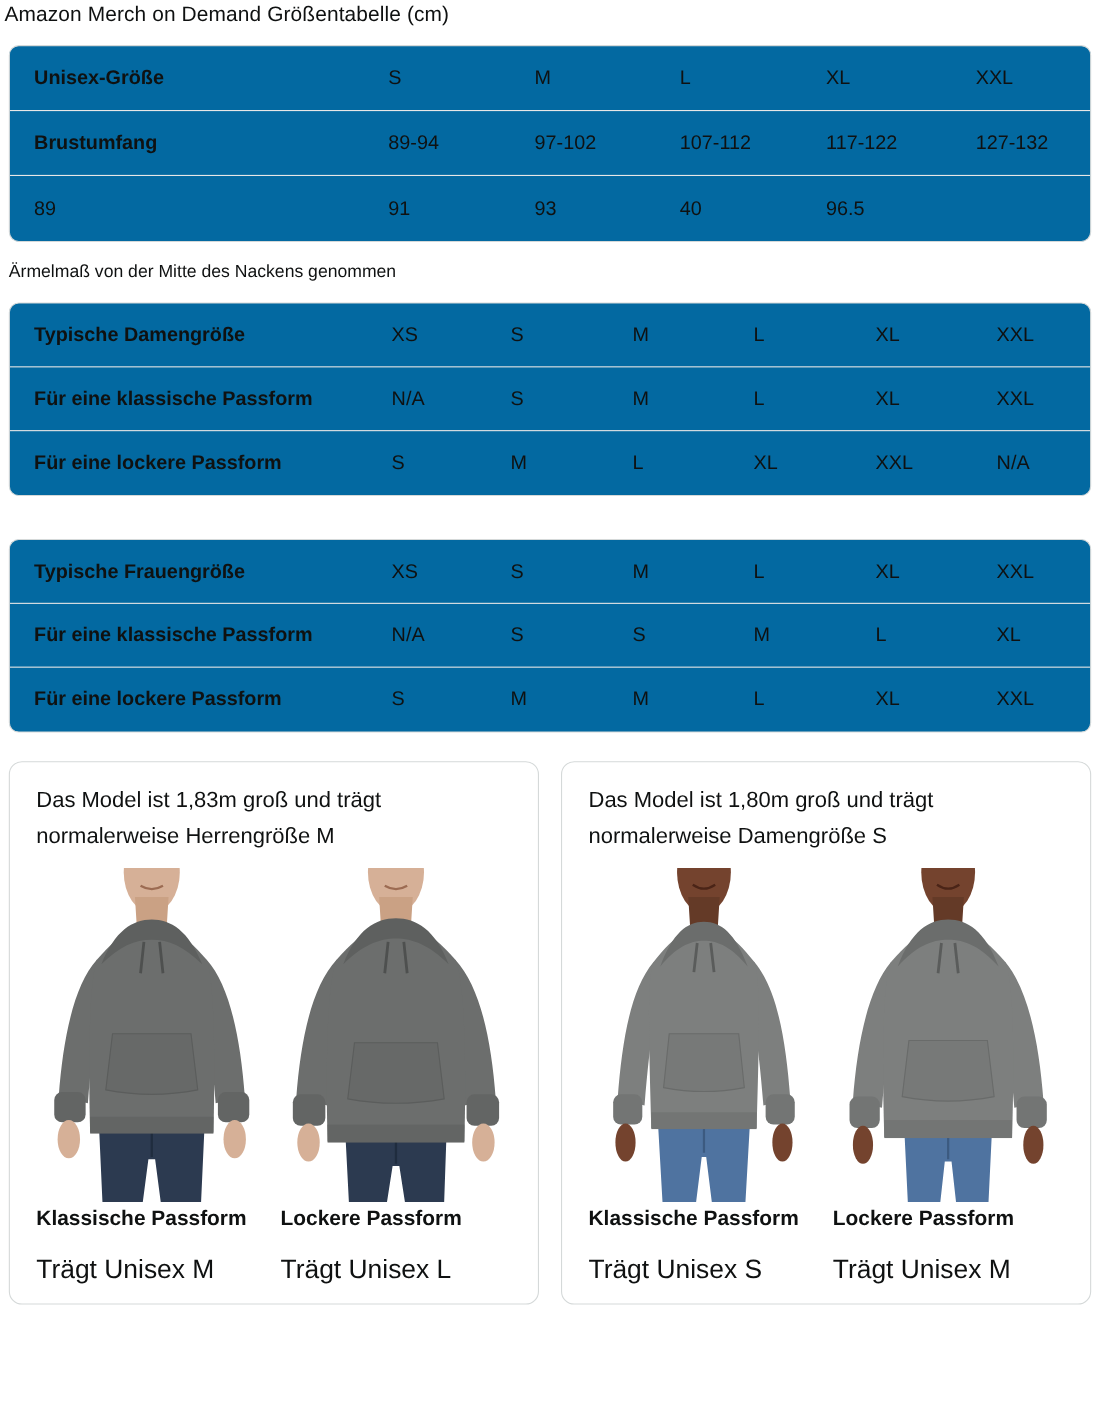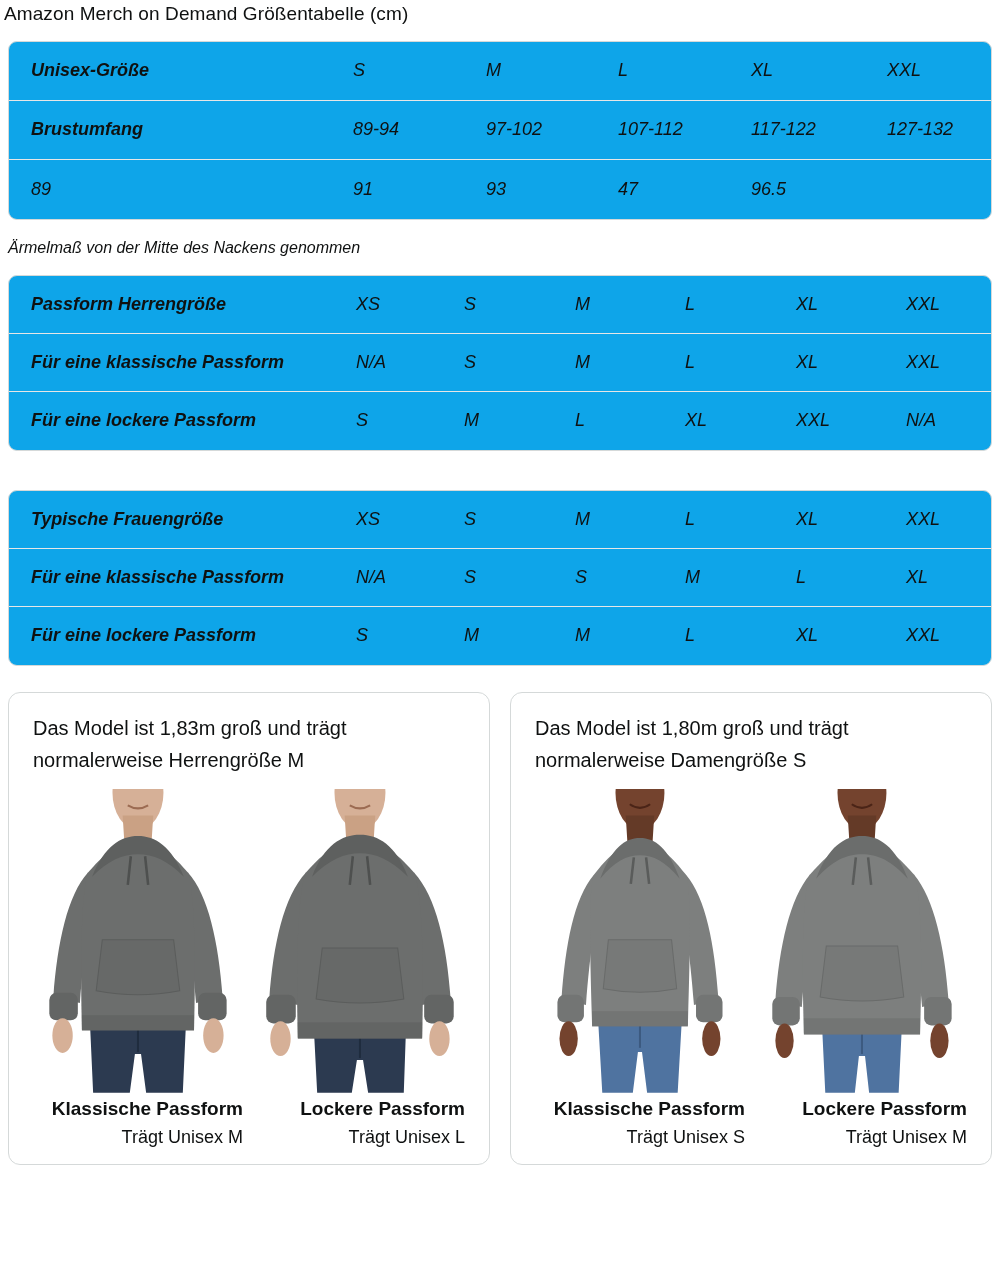--- a/index.html
+++ b/index.html
@@ -18,52 +18,51 @@
   }
   .page{padding:0 8px;}
   .title{
     font-size:19px;font-weight:400;margin:3px 0 16px -4px;letter-spacing:0.1px;
   }
   
   .sizetable{
     border:1px solid var(--border);
     border-radius:9px;
     overflow:hidden;
-    background:#0ea5e9;
-    font-style:italic;
+    background:#0369a1;
   }
   .t1{margin-top:15px;}
   .trow{
     display:grid;align-items:center;
     padding-left:22px;
     border-bottom:1px solid var(--sep);
   }
   .trow:last-child{border-bottom:none;}
   .t1 .trow{grid-template-columns:322px 133px 132px 133px 136px auto;height:59px;}
   .t2 .trow{grid-template-columns:325px 108px 111px 110px 111px 110px auto;height:58px;}
   .cell{font-size:18px;line-height:1.2;white-space:nowrap;}
   .lbl{font-weight:700;}
-  .note{font-size:16px;margin:19px 0 0 0;font-style:italic;}
+  .note{font-size:16px;margin:19px 0 0 0;}
   .section-title{font-size:20px;font-weight:400;margin:33px 0 0 -2px;}
   .fit1{margin-top:18px;}
   .fit2{margin-top:39px;}
   
   .cards{display:flex;gap:20px;margin-top:26px;}
   .card{
     flex:1;
     border:1px solid var(--border);
     border-radius:var(--card-radius);
     padding:19px 24px 16px 24px;
   }
   .card-heading{font-size:20px;line-height:32px;margin:0;}
   .figures{display:flex;justify-content:space-between;margin-top:13px;}
-  .figures figure{margin:0;width:48.6%;text-align:right;}
+  .figures figure{margin:0;width:48.6%;text-align:left;}
   svg.model{width:100%;height:auto;display:block;}
   .cap{font-weight:700;font-size:19px;margin-top:5px;white-space:nowrap;}
-  .sub{font-size:18px;margin-top:7px;}
+  .sub{font-size:24px;margin-top:21px;}
 </style>
 </head>
 <body>
 
 <div class="page">
 
   <h1 class="title">Amazon Merch on Demand Größentabelle (cm)</h1>
 
   <div class="sizetable t1">
     <div class="trow">
@@ -79,31 +78,31 @@
       <div class="cell">89-94</div>
       <div class="cell">97-102</div>
       <div class="cell">107-112</div>
       <div class="cell">117-122</div>
       <div class="cell">127-132</div>
     </div>
     <div class="trow">
       <div class="cell">89</div>
       <div class="cell">91</div>
       <div class="cell">93</div>
-      <div class="cell">47</div>
+      <div class="cell">40</div>
       <div class="cell">96.5</div>
     </div>
   </div>
 
   <p class="note">Ärmelmaß von der Mitte des Nackens genommen</p>
 
 
   <div class="sizetable t2 fit1">
     <div class="trow">
-      <div class="cell lbl">Passform Herrengröße</div>
+      <div class="cell lbl">Typische Damengröße</div>
       <div class="cell">XS</div>
       <div class="cell">S</div>
       <div class="cell">M</div>
       <div class="cell">L</div>
       <div class="cell">XL</div>
       <div class="cell">XXL</div>
     </div>
     <div class="trow">
       <div class="cell lbl">Für eine klassische Passform</div>
       <div class="cell">N/A</div>

